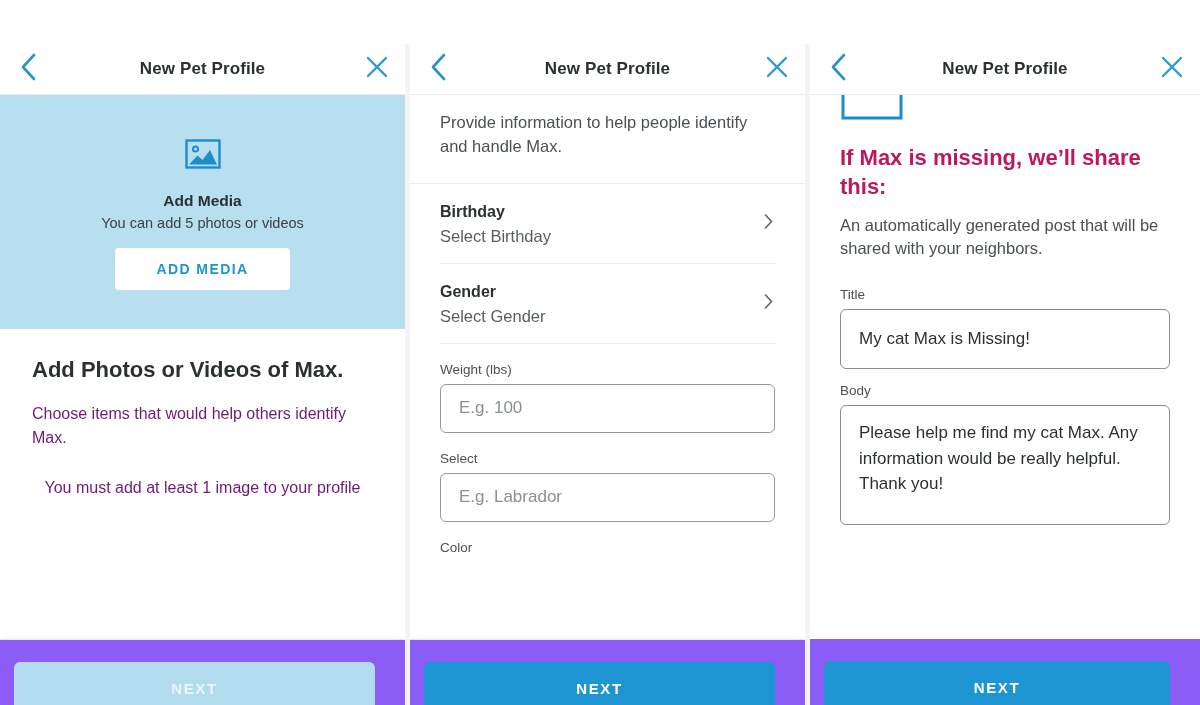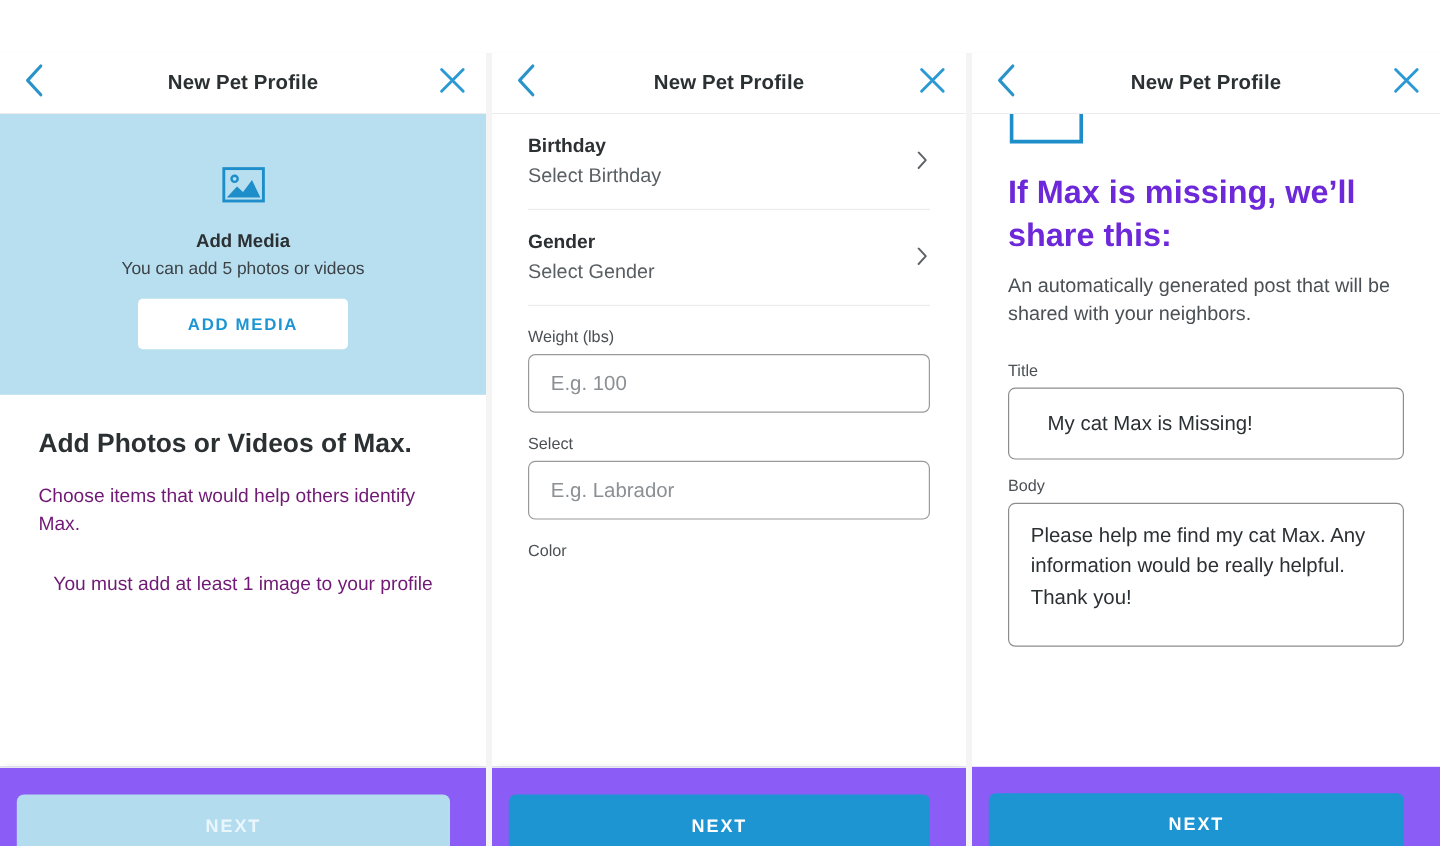--- a/index.html
+++ b/index.html
@@ -205,44 +205,44 @@
     color: #2b3033;
     font-family: "Liberation Sans", sans-serif;
     background: #ffffff;
   }
   .field-input::placeholder { color: #8b9094; }
   .field-trailing { margin: 18px 30px 0 30px; font-size: 13.5px; color: #4a5054; }
 
   
   .p3-cuticon { padding: 0 0 0 30px; height: 26px; }
   .p3-h1 {
-    font-size: 27px;
-    font-weight: bold;
-    color: #6d28d9;
+    font-size: 22px;
+    font-weight: bold;
+    color: #be185d;
     line-height: 1.33;
     margin: 22px 30px 12px 30px;
   }
   .p3-para {
     font-size: 16.5px;
     color: #4a5054;
     line-height: 1.45;
     margin: 0 30px 26px 30px;
   }
   .p3-field { margin: 0 30px 14px 30px; }
   .p3-field-label {
     font-size: 13.5px;
     color: #4a5054;
     margin-bottom: 7px;
   }
   .p3-input {
     width: 100%;
     height: 60px;
     border: 1px solid #8d8d8d;
     border-radius: 6px;
-    padding: 0 32px;
+    padding: 0 18px;
     font-size: 17px;
     color: #2b3033;
     font-family: "Liberation Sans", sans-serif;
     background: #ffffff;
   }
   .p3-textarea {
     width: 100%;
     height: 120px;
     border: 1px solid #8d8d8d;
     border-radius: 6px;
@@ -320,20 +320,21 @@
         <span>
           <svg width="26" height="26" viewBox="0 0 26 26" fill="none">
             <path d="M4 4 L22 22 M22 4 L4 22" stroke="#2b9ad4" stroke-width="2.4" stroke-linecap="round"></path>
           </svg>
         </span>
       </div>
     </div>
     <div class="hdr-sep"></div>
 
     <div class="body-area">
+      <div class="p2-intro">Provide information to help people identify and handle Max.</div>
 
       <div class="row">
         <div class="row-label">Birthday</div>
         <div class="row-value">Select Birthday</div>
         <span class="row-chevron">
           <svg width="9" height="15" viewBox="0 0 9 15" fill="none">
             <path d="M1.5 1 L7.5 7.5 L1.5 14" stroke="#5d6367" stroke-width="1.6" stroke-linecap="round" stroke-linejoin="round"></path>
           </svg>
         </span>
       </div>

